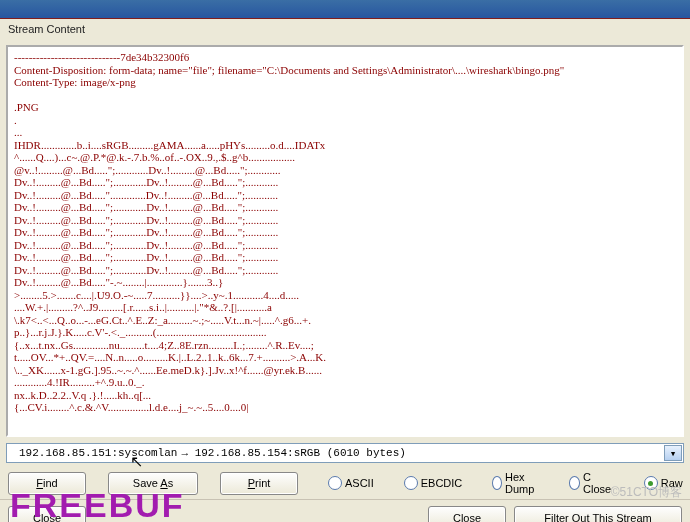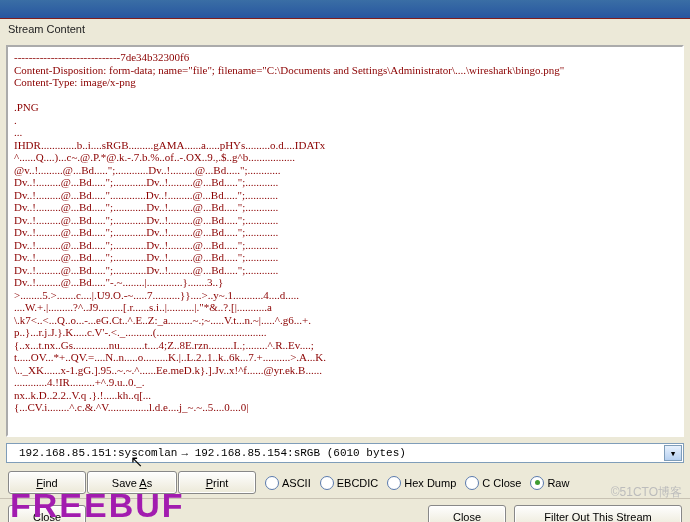--- a/index.html
+++ b/index.html
@@ -1,21 +1,21 @@
 <!DOCTYPE html>
 <html><head>
 <meta charset="utf-8">
 <style>
 html,body{margin:0;padding:0;font-family:Tahoma,Arial,sans-serif;font-size:11px;background:#ece9d8;width:690px;height:522px;overflow:hidden}
 .titlebar{background:linear-gradient(#3a6ea5,#2756a0);height:18px;overflow:hidden}
 .section-label{padding:4px 8px 10px 8px;color:#222;font-size:11px;border-top:1px solid #7f1d1d}
 .content-box{margin:0 6px;border:2px inset #fff;background:#fff;padding:4px 6px;height:380px;overflow:auto;white-space:pre;font-family:Liberation Serif, serif;font-size:11px;line-height:12.5px;color:#8b0000}
 .dropdown-row{margin:6px 6px 4px 6px;background:#fff;border:1px solid #7f9db9;height:18px;display:flex;align-items:center;padding:0 12px;font-family:"Lucida Console","Courier New",monospace;font-size:11px;position:relative}
 .dropdown-arrow{position:absolute;right:1px;top:1px;bottom:1px;width:16px;background:linear-gradient(#e7f1fd,#b6d0f0);border:1px solid #7f9db9;display:flex;align-items:center;justify-content:center}
-.btn-row{display:flex;gap:1px;align-items:center;padding:4px 8px}
+.btn-row{display:flex;gap:22px;align-items:center;padding:4px 8px}
 .btn{background:linear-gradient(#fefefe,#ece9d8);border:1px solid #888;border-radius:3px;box-shadow:inset 0 0 0 1px #fff;height:21px;min-width:60px;padding:0 8px;display:flex;align-items:center;justify-content:center;cursor:pointer}
 .btn.wide{min-width:72px}
 .underline{text-decoration:underline}
 .radio{width:12px;height:12px;border:1px solid #5a7aad;border-radius:50%;background:#fff;display:inline-flex;align-items:center;justify-content:center;margin-right:3px;vertical-align:middle}
 .radio.sel::after{content:"";width:5px;height:5px;background:#3e9b30;border-radius:50%}
 .rlabel{display:flex;align-items:center;margin-left:8px;cursor:pointer}
 .spacer{flex:1}
 .bottom-row{display:flex;gap:8px;padding:6px 8px;border-top:1px solid #c8c2b3}
 .watermark{position:absolute;left:10px;top:486px;font-size:34px;font-weight:bold;color:#a21caf;letter-spacing:2px;pointer-events:none;font-family:Arial}
 .watermark2{position:absolute;right:8px;top:484px;font-size:12px;color:#bcbcbc;pointer-events:none}

